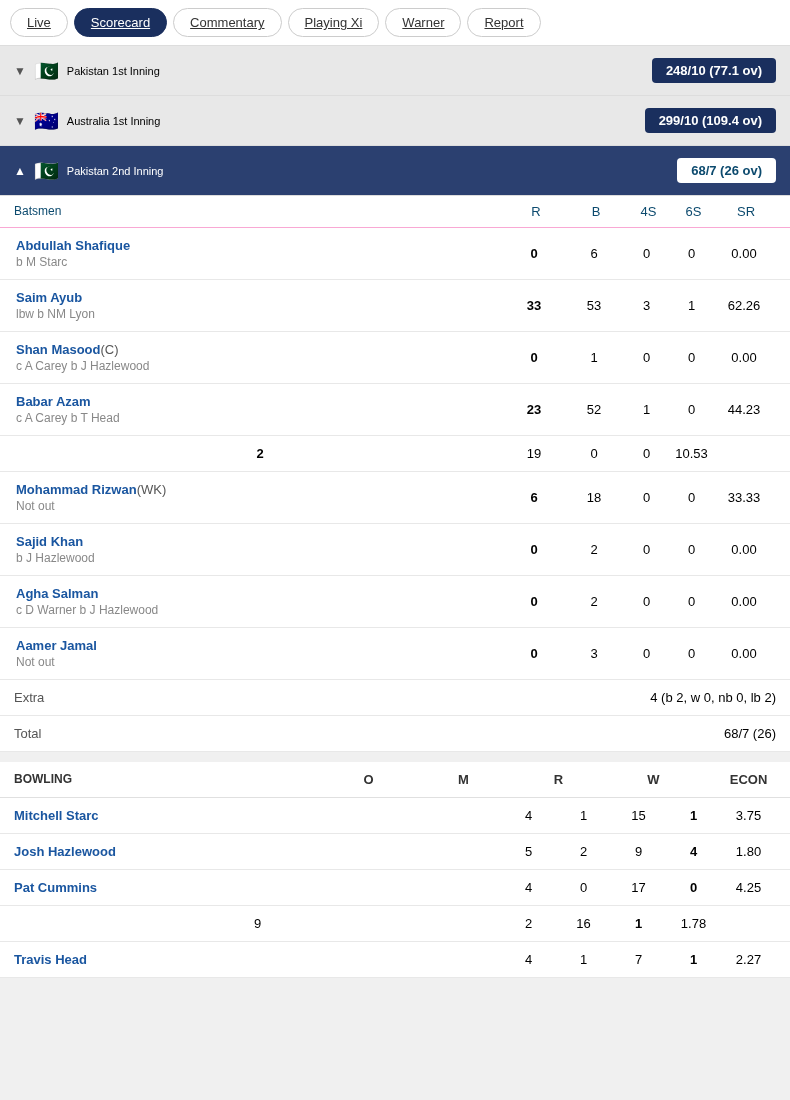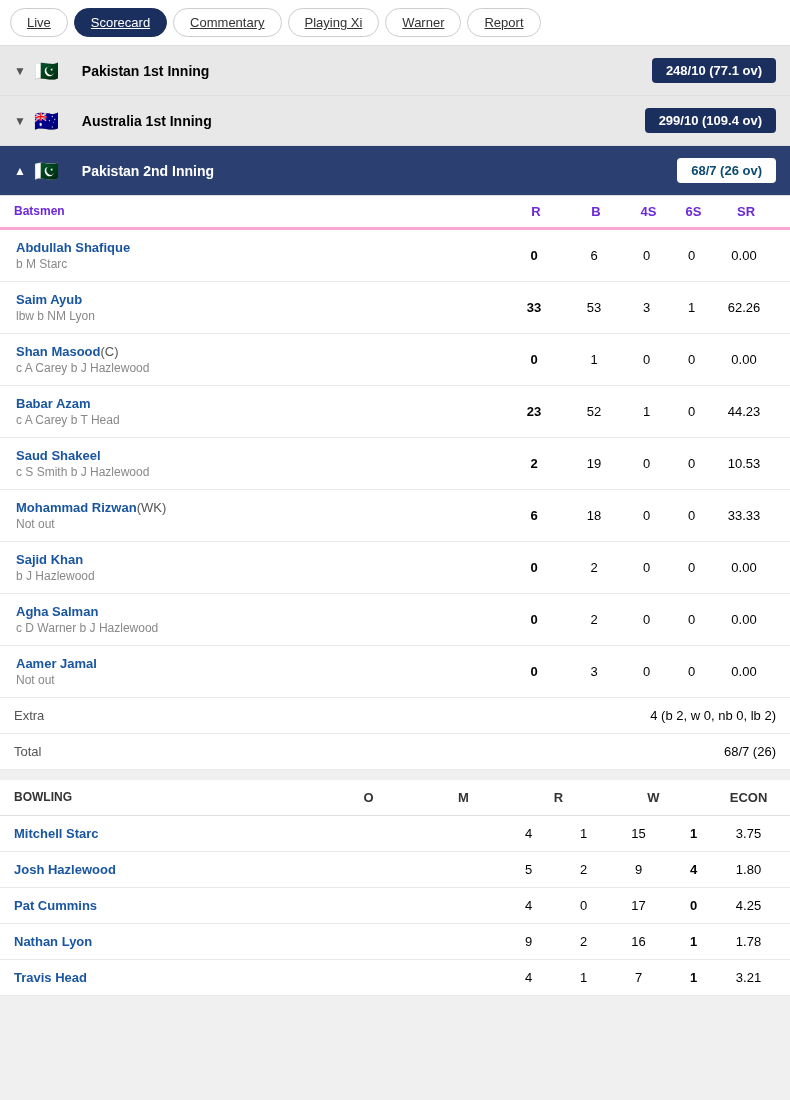--- a/index.html
+++ b/index.html
@@ -16,36 +16,36 @@
     
     .inning-header {
       display: flex; align-items: center; justify-content: space-between;
       padding: 12px 14px; background: #e8e8e8; border-bottom: 1px solid #ddd;
       cursor: pointer;
     }
     .inning-header.active-inning { background: #2b4070; color: #fff; }
     .inning-left { display: flex; align-items: center; gap: 8px; }
     .inning-arrow { font-size: 12px; color: #555; }
     .inning-header.active-inning .inning-arrow { color: #fff; }
-    .inning-title { font-size: 14px; font-weight: 700; margin-left: 15px; }
+    .inning-title { font-size: 11px; font-weight: 400; }
     .inning-score {
       background: #1a2f5e; color: #fff; padding: 5px 14px;
       border-radius: 4px; font-size: 13px; font-weight: 600;
     }
     .inning-header.active-inning .inning-score {
       background: #fff; color: #0c4a6e;
     }
 
     
     .batting-section { background: #fff; }
     .batting-header-row {
       display: grid;
       grid-template-columns: 1fr 60px 60px 45px 45px 60px;
-      padding: 8px 14px; border-bottom: 3px solid #f9a8d4;
-      font-weight: 700; font-size: 12px; color: #6d28d9;
+      padding: 8px 14px; border-bottom: 1px solid #f9a8d4;
+      font-weight: 400; font-size: 12px; color: #0c4a6e;
     }
     .batting-row {
       display: grid;
       grid-template-columns: 1fr 60px 60px 45px 45px 60px;
       padding: 10px 16px; border-bottom: 1px solid #e8e8e8;
       align-items: center;
     }
     .batsman-name { color: #1a56a0; font-weight: 600; cursor: pointer; }
     .dismissal { color: #888; font-size: 12px; }
     .bat-cell { text-align: center; font-size: 13px; }
@@ -168,24 +168,20 @@
         <span class="batsman-name">Babar Azam<span style="color:#555;font-weight:400;"></span></span>
         <span class="dismissal">c A Carey b T Head</span>
       </div>
       <span class="bat-cell bat-bold">23</span>
       <span class="bat-cell">52</span>
       <span class="bat-cell">1</span>
       <span class="bat-cell">0</span>
       <span class="bat-cell">44.23</span>
     </div>
       <div class="batting-row">
-      <div class="batsman-col">
-        <span class="batsman-name">Saud Shakeel<span style="color:#555;font-weight:400;"></span></span>
-        <span class="dismissal">c S Smith b J Hazlewood</span>
-      </div>
       <span class="bat-cell bat-bold">2</span>
       <span class="bat-cell">19</span>
       <span class="bat-cell">0</span>
       <span class="bat-cell">0</span>
       <span class="bat-cell">10.53</span>
     </div>
       <div class="batting-row">
       <div class="batsman-col">
         <span class="batsman-name">Mohammad Rizwan<span style="color:#555;font-weight:400;">(WK)</span></span>
         <span class="dismissal">Not out</span>
@@ -272,29 +268,28 @@
     </div>
       <div class="bowling-row">
       <span class="bowler-name">Pat Cummins</span>
       <span class="bowl-cell">4</span>
       <span class="bowl-cell">0</span>
       <span class="bowl-cell">17</span>
       <span class="bowl-cell bowl-bold">0</span>
       <span class="bowl-cell">4.25</span>
     </div>
       <div class="bowling-row">
-      <span class="bowler-name">Nathan Lyon</span>
       <span class="bowl-cell">9</span>
       <span class="bowl-cell">2</span>
       <span class="bowl-cell">16</span>
       <span class="bowl-cell bowl-bold">1</span>
       <span class="bowl-cell">1.78</span>
     </div>
       <div class="bowling-row">
       <span class="bowler-name">Travis Head</span>
       <span class="bowl-cell">4</span>
       <span class="bowl-cell">1</span>
       <span class="bowl-cell">7</span>
       <span class="bowl-cell bowl-bold">1</span>
-      <span class="bowl-cell">3.21</span>
+      <span class="bowl-cell">2.27</span>
     </div>
     </div>
 </div>
 
 </body></html>

